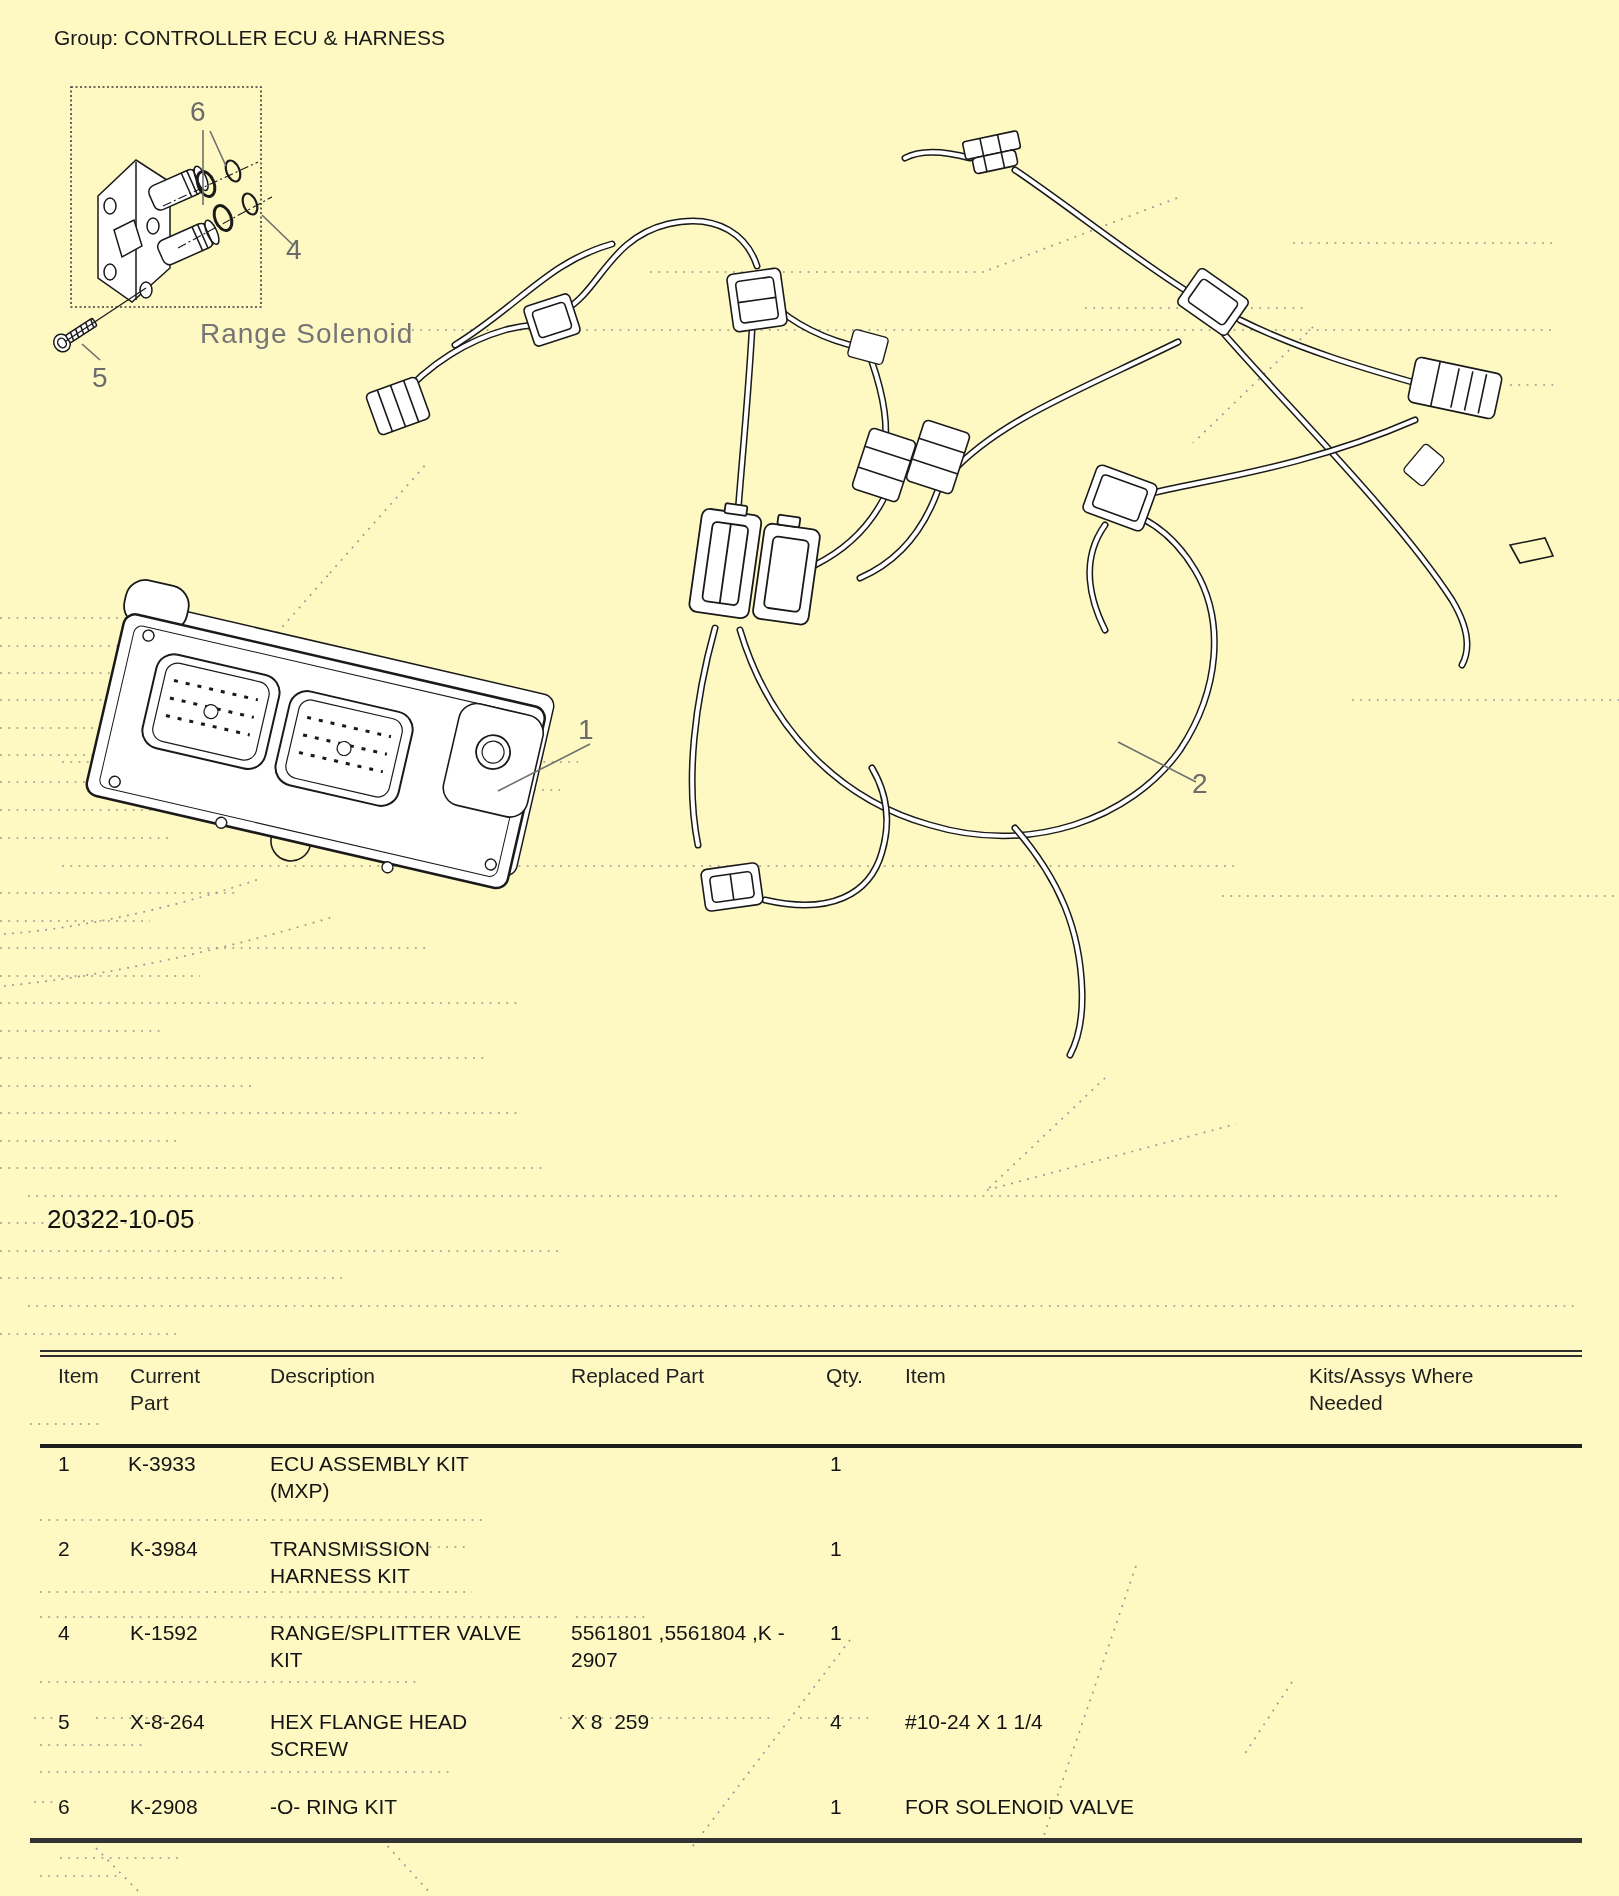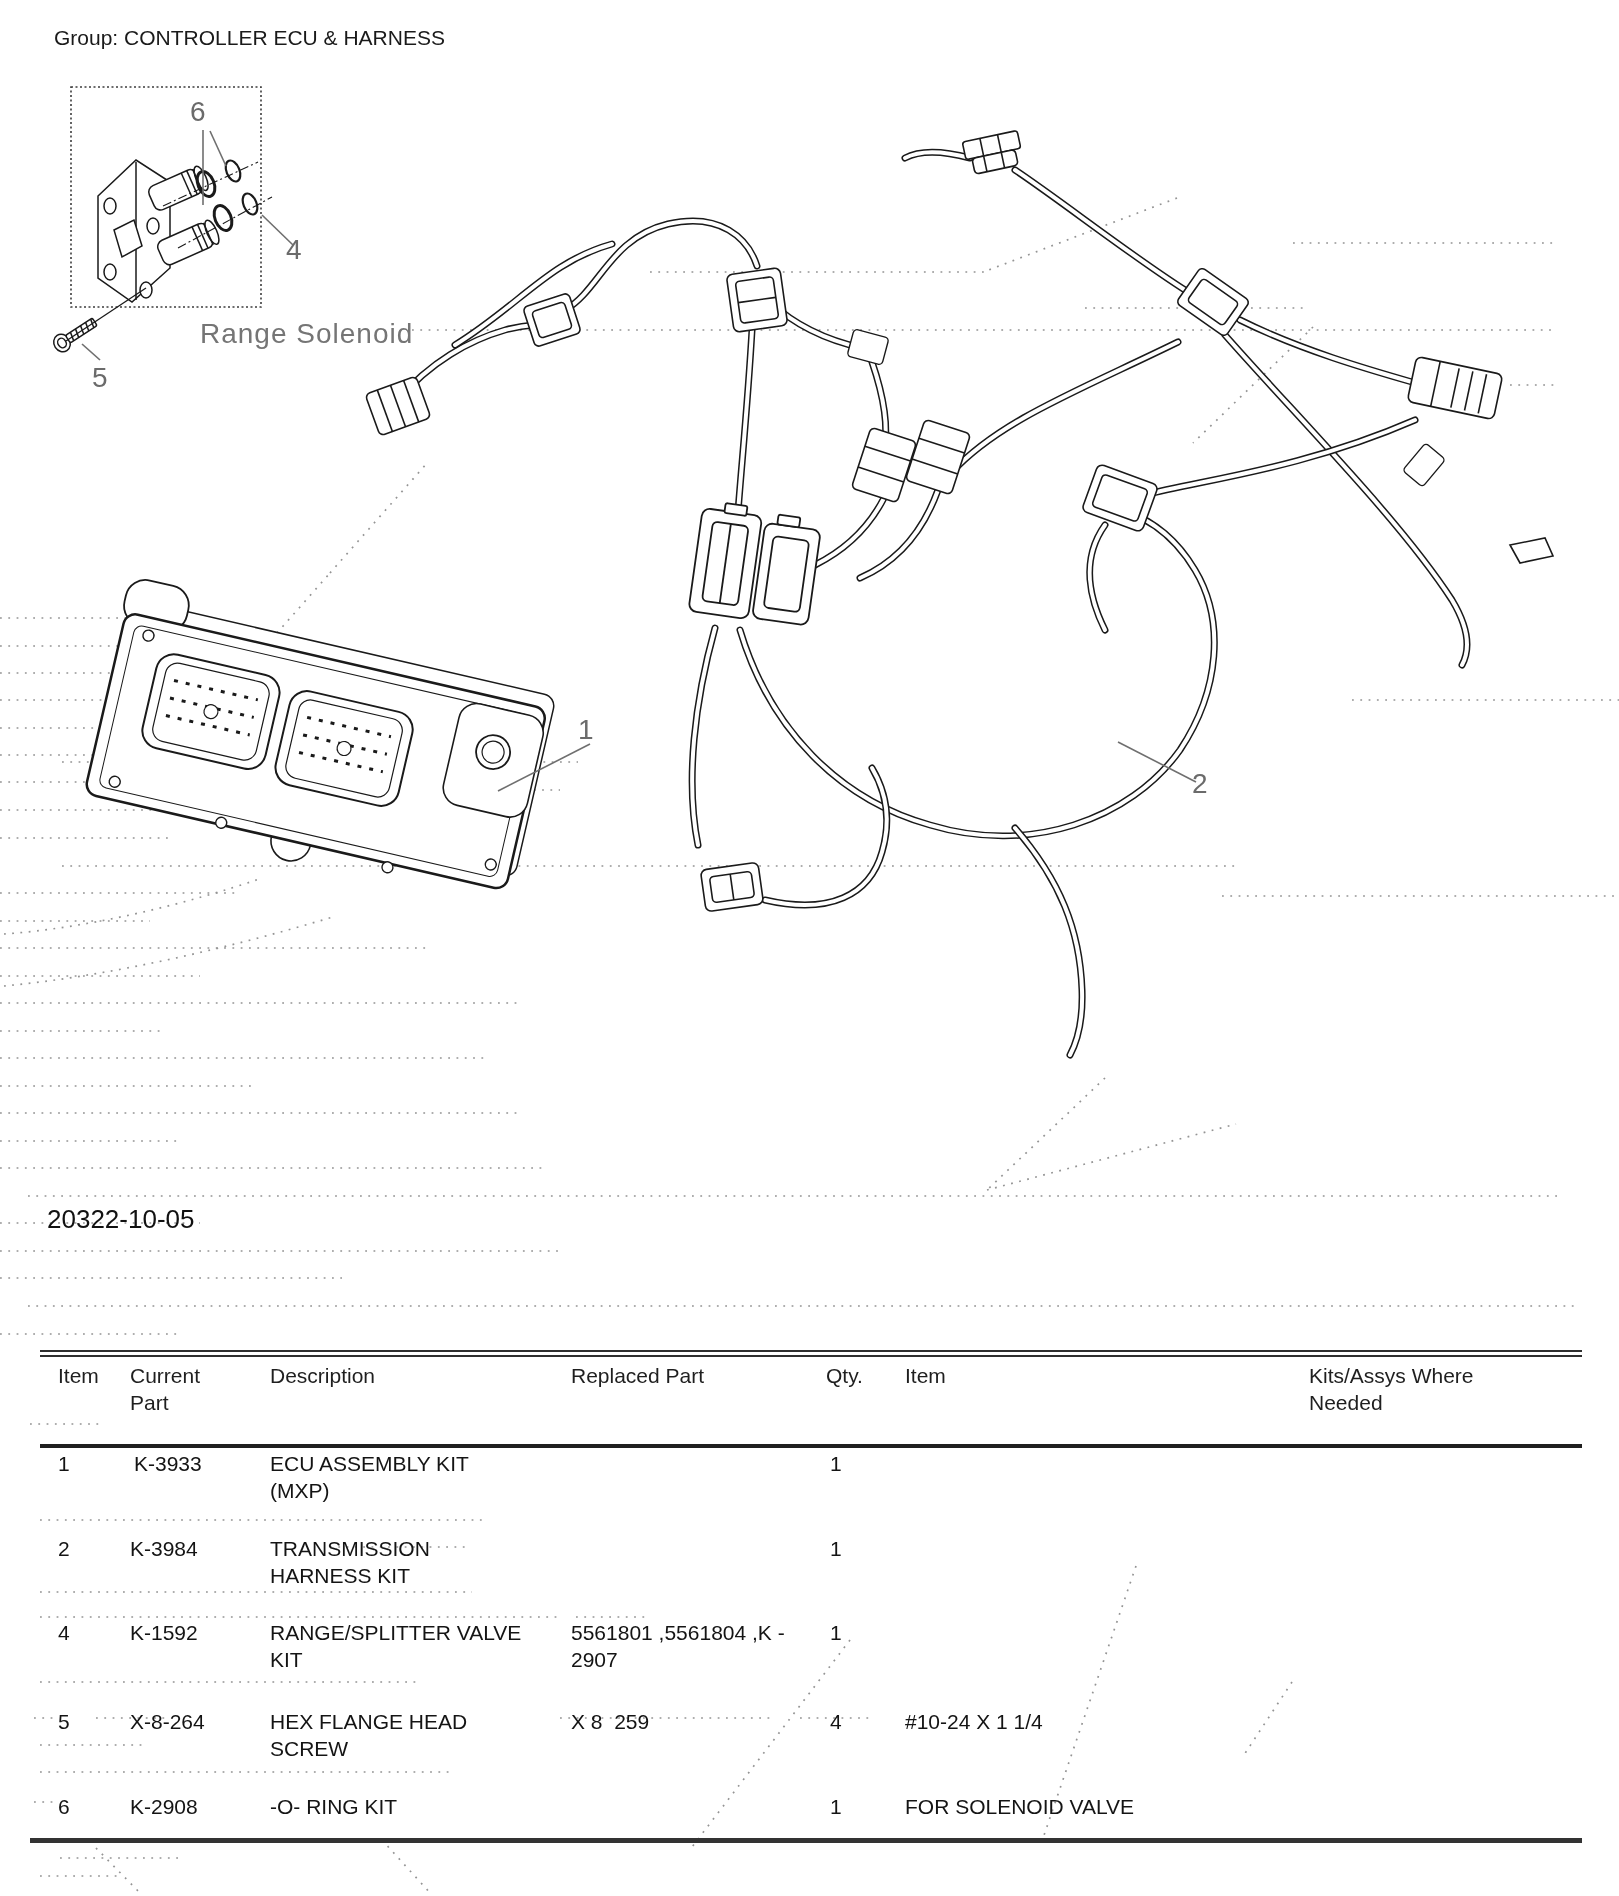--- a/index.html
+++ b/index.html
@@ -1,18 +1,18 @@
 <!DOCTYPE html>
 <html><head>
 <meta charset="utf-8">
 <style>
   html,body{margin:0;padding:0;background:#e8e8e8;}
   .sheet{
     position:relative;width:1619px;height:1896px;margin:0 auto;
-    background:#ffffff;overflow:hidden;
+    background:#fef9c3;overflow:hidden;
     font-family:"Liberation Sans","DejaVu Sans",sans-serif;
     color:#1c1c1c;
   }
   .art{position:absolute;left:0;top:0;}
   .txt{position:absolute;white-space:pre;}
   .group-label{font-size:21px;color:#1a1a1a;}
   .callout{font-size:28px;color:#6b6b6b;}
   .inset-label{font-size:28px;color:#757575;letter-spacing:1px;}
   .drawing-number{font-size:26px;color:#111;}
   .tbl-title{font-size:32px;font-weight:bold;color:#2b2b2b;letter-spacing:0.5px;}
@@ -348,21 +348,21 @@
   <span class="txt th" style="left:130px;top:1391px;">Part</span>
   <span class="txt th" style="left:270px;top:1364px;">Description</span>
   <span class="txt th" style="left:571px;top:1364px;">Replaced Part</span>
   <span class="txt th" style="left:826px;top:1364px;text-align:right;">Qty.</span>
   <span class="txt th" style="left:905px;top:1364px;">Item</span>
   <span class="txt th" style="left:1309px;top:1364px;">Kits/Assys Where</span>
   <span class="txt th" style="left:1309px;top:1391px;">Needed</span>
 
   <div>
     <span class="txt td" style="left:58px;top:1452px;">1</span>
-    <span class="txt td" style="left:134px;top:1452px;">K-3933</span>
+    <span class="txt td" style="left:128px;top:1452px;">K-3933</span>
     <span class="txt td" style="left:270px;top:1452px;">ECU ASSEMBLY KIT</span>
     <span class="txt td" style="left:270px;top:1479px;">(MXP)</span>
     <span class="txt td" style="left:830px;top:1452px;">1</span>
   </div>
 
   <div>
     <span class="txt td" style="left:58px;top:1537px;">2</span>
     <span class="txt td" style="left:130px;top:1537px;">K-3984</span>
     <span class="txt td" style="left:270px;top:1537px;">TRANSMISSION</span>
     <span class="txt td" style="left:270px;top:1564px;">HARNESS KIT</span>

